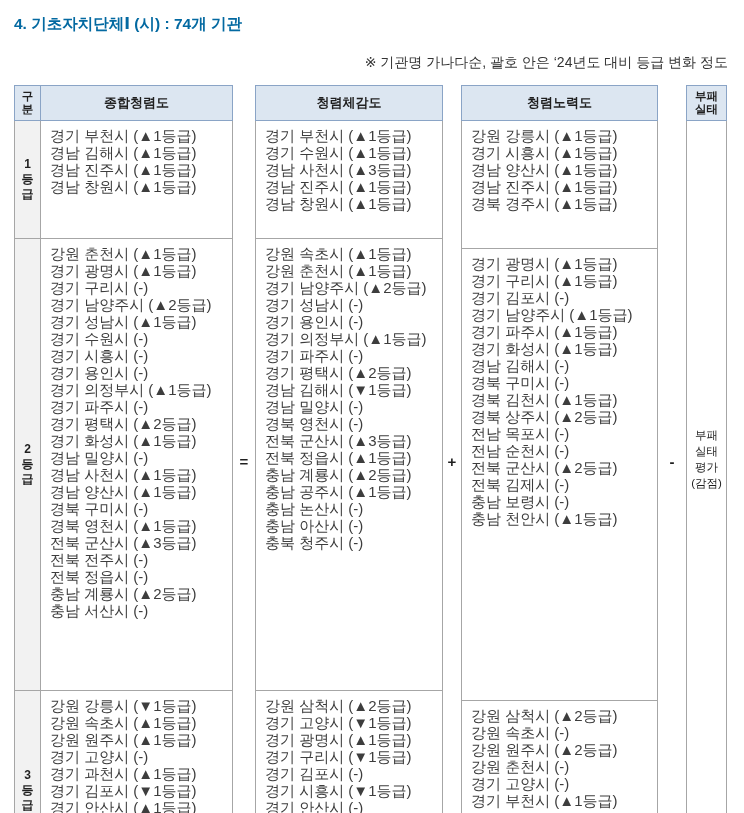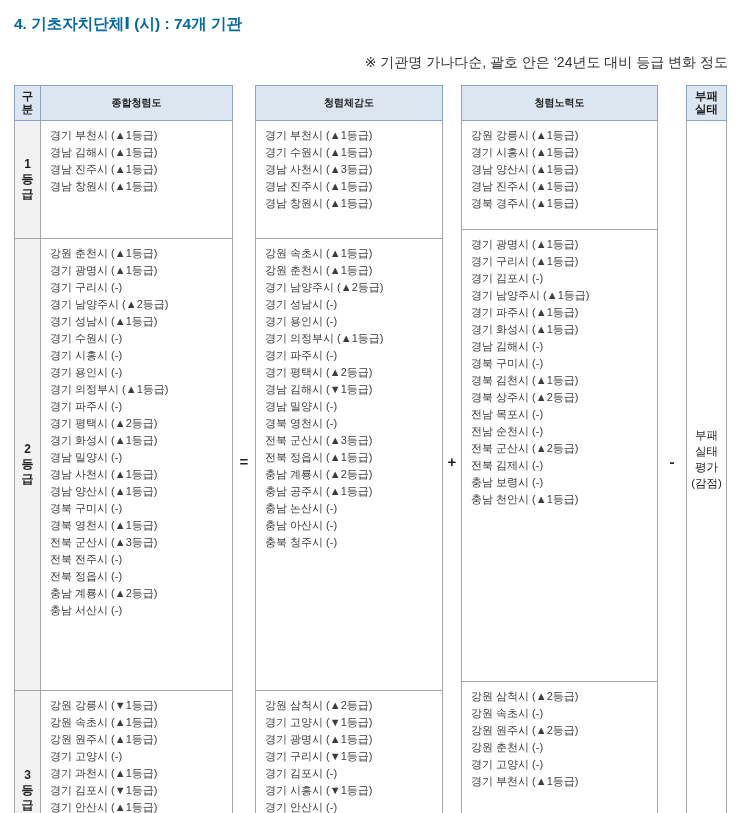--- a/index.html
+++ b/index.html
@@ -8,28 +8,28 @@
     font-family:"Liberation Sans","DejaVu Sans",sans-serif;
     color:#1f1f1f;position:relative;
   }
   .title{position:absolute;left:14px;top:14px;font-size:15.5px;font-weight:bold;color:#0369a1;}
   .note{position:absolute;right:16px;top:54px;font-size:14px;color:#333;}
   .tablewrap{position:absolute;left:14px;top:85px;display:flex;align-items:flex-start;}
   .colbox{display:flex;flex-direction:column;box-sizing:border-box;}
   .hd{
     box-sizing:border-box;height:36px;background:#dce6f1;border:1px solid #8aa4c6;
     display:flex;align-items:center;justify-content:center;text-align:center;
-    font-weight:bold;font-size:10px;color:#1f1f1f;
+    font-weight:bold;font-size:13px;color:#1f1f1f;
   }
   .hd.stack{font-size:11.5px;line-height:13px;white-space:pre-line;}
   .cell{
     box-sizing:border-box;border:1px solid #a6a6a6;border-top:none;background:#fff;
     overflow:hidden;
   }
-  .listcell{padding:6px 4px 0 9px;font-size:11px;line-height:17px;color:#3d3d3d;}
+  .listcell{padding:6px 4px 0 9px;font-size:15px;line-height:17px;color:#3d3d3d;}
   .gubunbox{width:26px;}
   .gubunbox .hd{border-right:none;}
   .gubunbox .cell{border-right:none;background:#f2f2f2;display:flex;align-items:center;justify-content:center;}
   .gradelabel{font-weight:bold;font-size:12px;line-height:15px;text-align:center;white-space:pre-line;color:#1f1f1f;}
   .gap{position:relative;box-sizing:border-box;height:806px;}
   .op{
     position:absolute;top:368px;left:0;right:0;text-align:center;
     font-weight:bold;font-size:15px;line-height:18px;color:#1f1f1f;
   }
   .bupaebox{width:41px;}
@@ -154,21 +154,21 @@
         <div class="li">경기 안산시 (-)</div>
       </div>
   </div>
 
   <div class="gap" style="width:18px">
     <div class="op">+</div>
   </div>
 
   <div class="colbox" style="width:197px">
     <div class="hd">청렴노력도</div>
-    <div class="cell listcell" style="height:109px">
+    <div class="cell listcell" style="height:128px">
         <div class="li">강원 강릉시 (▲1등급)</div>
         <div class="li">경기 시흥시 (▲1등급)</div>
         <div class="li">경남 양산시 (▲1등급)</div>
         <div class="li">경남 진주시 (▲1등급)</div>
         <div class="li">경북 경주시 (▲1등급)</div>
       </div>
     <div class="cell listcell" style="height:452px">
         <div class="li">경기 광명시 (▲1등급)</div>
         <div class="li">경기 구리시 (▲1등급)</div>
         <div class="li">경기 김포시 (-)</div>

